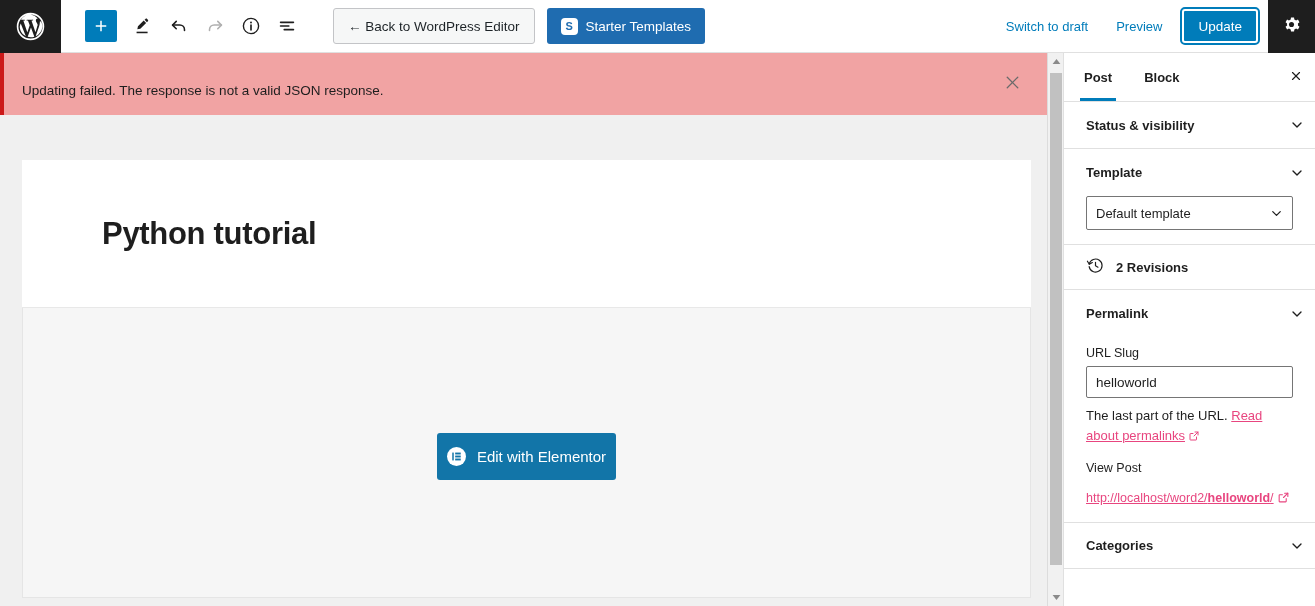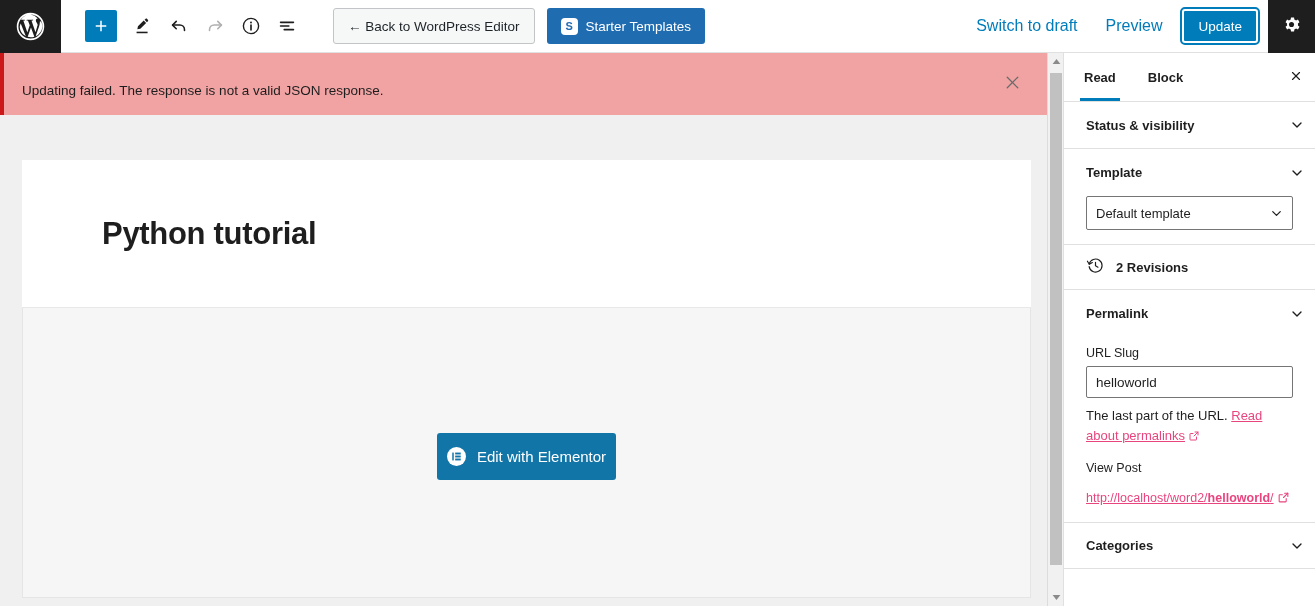--- a/index.html
+++ b/index.html
@@ -71,21 +71,21 @@
     line-height: 1;
     flex: 0 0 auto;
   }
 
   .topbar-right {
     margin-left: auto;
     display: flex; align-items: center; gap: 0;
     padding-right: 0px;
   }
   .link-btn {
-    font-size: 16px; color: #007cba;
+    font-size: 13px; color: #007cba;
     background: none; border: none; cursor: pointer;
     padding: 0 14px; height: 36px;
     display: flex; align-items: center;
     white-space: nowrap;
   }
   .btn-update {
     height: 34px; padding: 0 14px;
     margin: 0 10px 0 6px;
     background: #007cba; color: #fff;
     border: 2px solid #fff;
@@ -409,21 +409,21 @@
   <div class="vs-arrow bottom">
     <svg width="9" height="7" viewBox="0 0 10 7">
         <polygon points="5,6.2 0.7,0.8 9.3,0.8" fill="#8a8a8a"></polygon>
       </svg>
   </div>
 </div>
 
 <div class="sidebar">
 
   <div class="sb-tabs">
-    <button class="sb-tab active">Read</button>
+    <button class="sb-tab active">Post</button>
     <button class="sb-tab">Block</button>
     <button class="sb-tab-close">
       <span>
         <svg width="14" height="14" viewBox="0 0 24 24" fill="none" stroke="#1e1e1e" stroke-width="2" stroke-linecap="round">
           <line x1="6" y1="6" x2="18" y2="18"></line>
             <line x1="18" y1="6" x2="6" y2="18"></line>
         </svg>
       </span>
     </button>
   </div>

